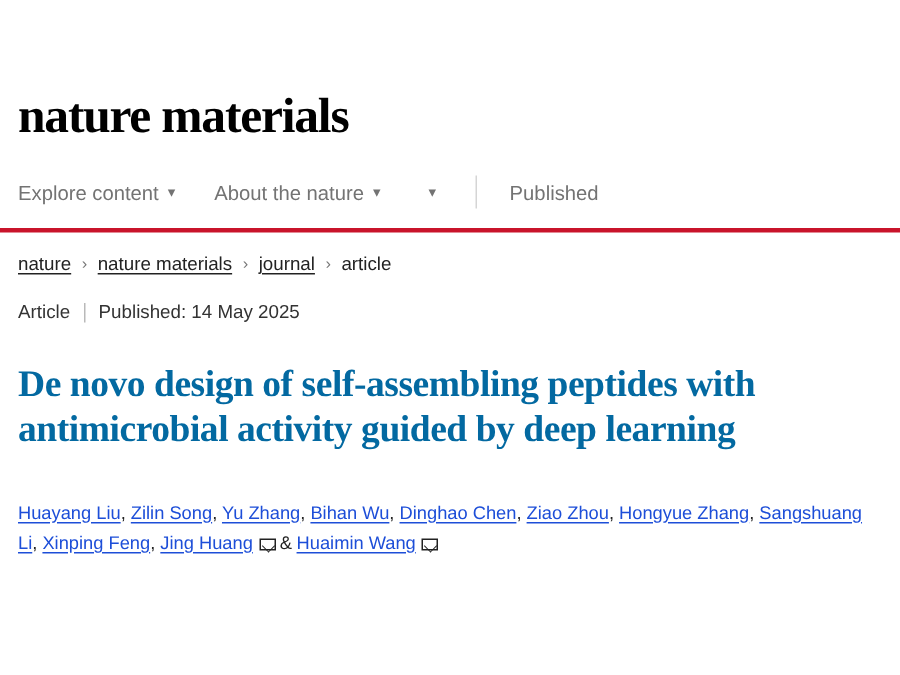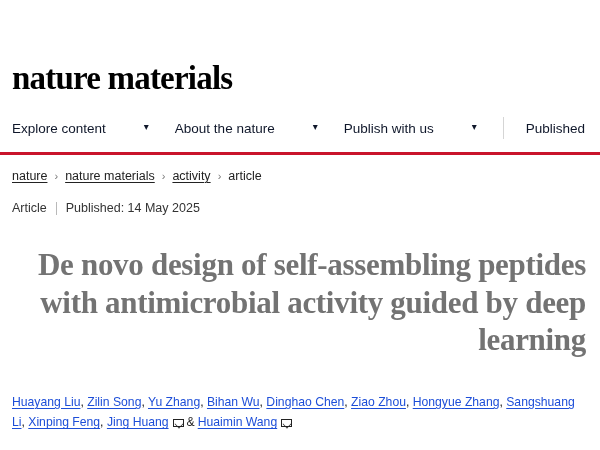--- a/index.html
+++ b/index.html
@@ -38,26 +38,26 @@
   }
   .navbar {
     margin-top: 17px;
     display: flex;
     align-items: center;
     padding-left: 2px;
     height: 32px;
   }
   .nav-item {
     font-size: 13.5px;
-    color: #0f172a;
-    display: flex;
+    color: #737373;
+    display: flex;
+    align-items: center;
     white-space: nowrap;
     margin-right: 26px;
     cursor: pointer;
-    gap: 32px;
   }
   .nav-item .caret {
     display: inline-block;
     margin-left: 6px;
     font-size: 10px;
     line-height: 1;
     transform: translateY(1px);
   }
   .nav-sep {
     width: 1px;
@@ -108,25 +108,24 @@
     display: inline-block;
     width: 1px;
     height: 13px;
     background: #b9b9b9;
     margin: 0 9px;
   }
   .title {
     padding: 10px 14px 0 12px;
     font-family: "Liberation Serif", serif;
     font-weight: bold;
-    font-size: 31px;
+    font-size: 25px;
     line-height: 1.22;
-    color: #737373;
+    color: #0369a1;
     letter-spacing: -0.3px;
-    text-align: right;
   }
   .authors {
     padding: 12px 12px 0 12px;
     font-size: 12.2px;
     line-height: 1.65;
     color: #222222;
   }
   .authors a {
     color: #1d4ed8;
     text-decoration: underline;
@@ -173,38 +172,37 @@
     <div class="navbar">
       <div class="nav-item">
         <span>Explore content</span>
         <span class="caret">▾</span>
       </div>
       <div class="nav-item">
         <span>About the nature</span>
         <span class="caret">▾</span>
       </div>
       <div class="nav-item">
-        <span>Publish with us</span>
         <span class="caret">▾</span>
       </div>
       <div class="nav-sep"></div>
       <div class="nav-item subscribe">
         <span>Published</span>
       </div>
     </div>
   </div>
 
   <div class="rule"></div>
 
   <div class="breadcrumb">
     <a>nature</a>
     <span class="sep">›</span>
     <a>nature materials</a>
     <span class="sep">›</span>
-    <a>activity</a>
+    <a>journal</a>
     <span class="sep">›</span>
     <span class="current">article</span>
   </div>
 
   <div class="article-meta">
     <span>Article</span>
     <span class="bar"></span>
     <span>Published: 14 May 2025</span>
   </div>
 

